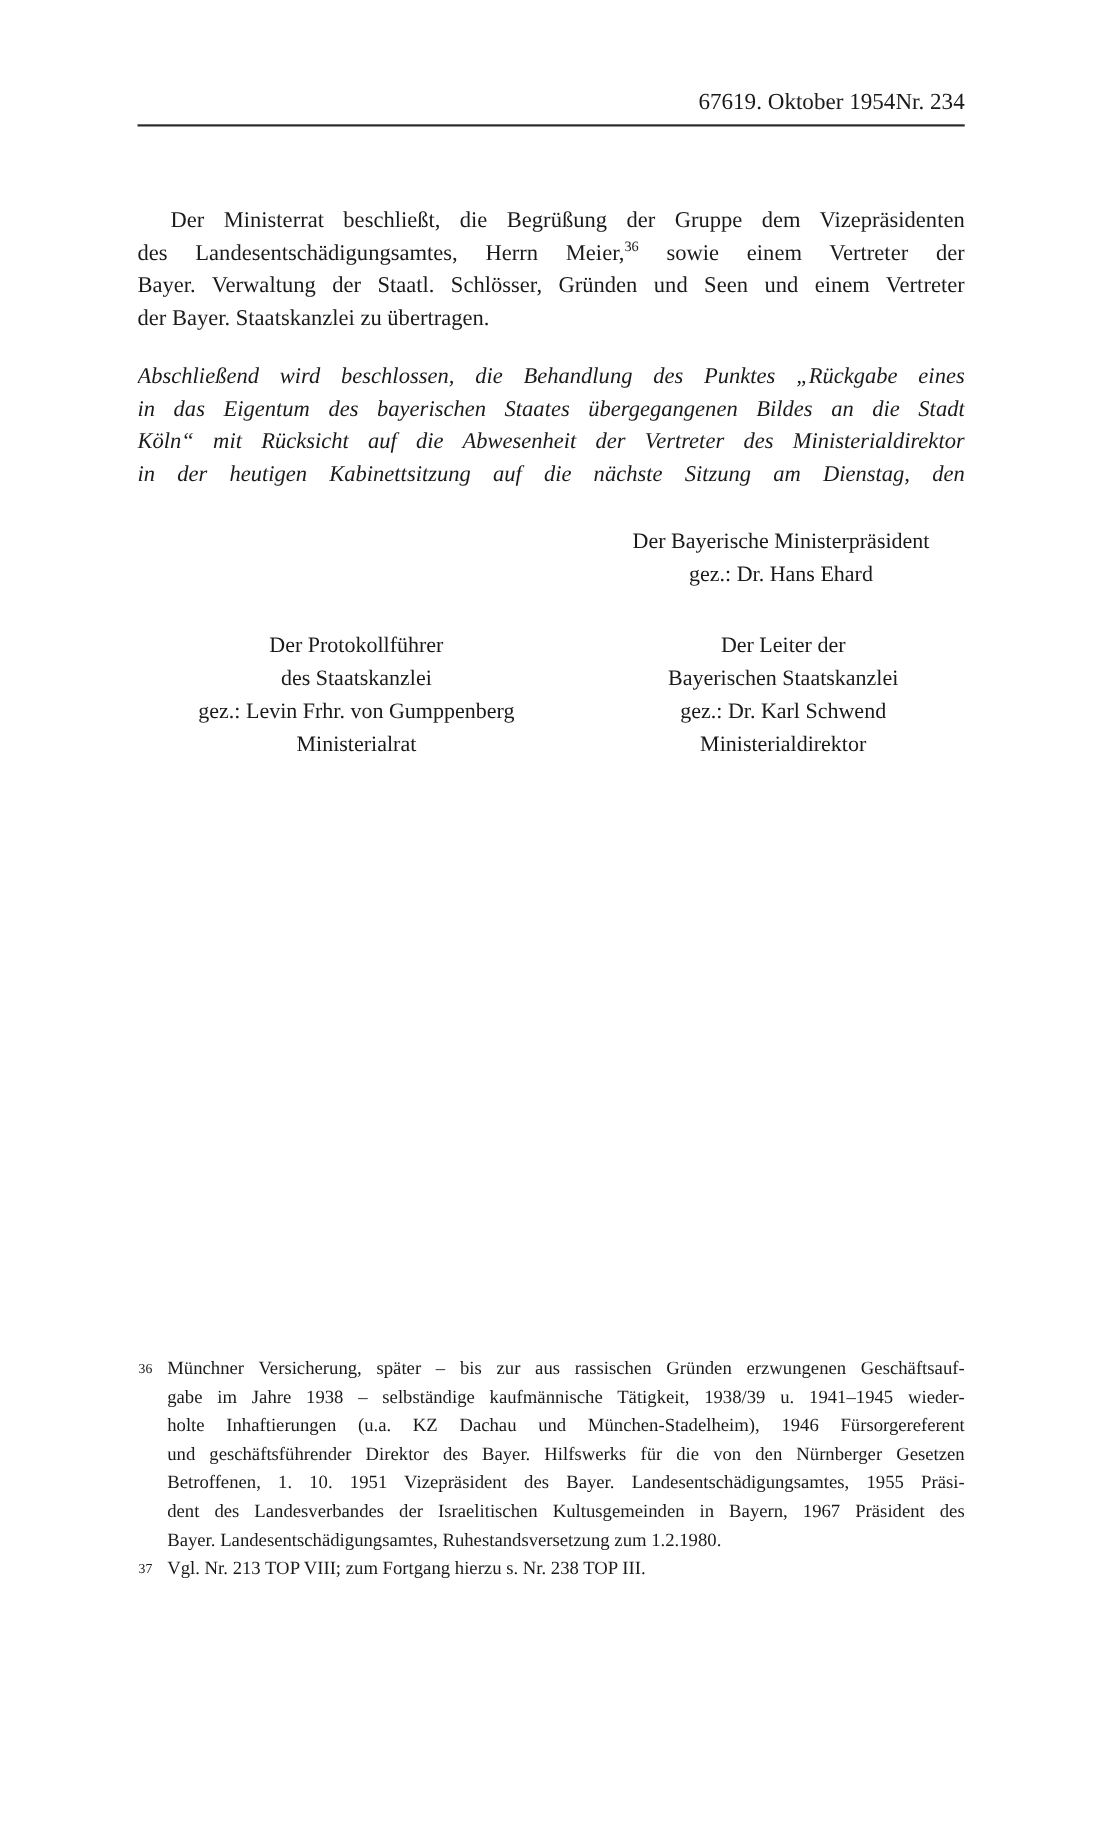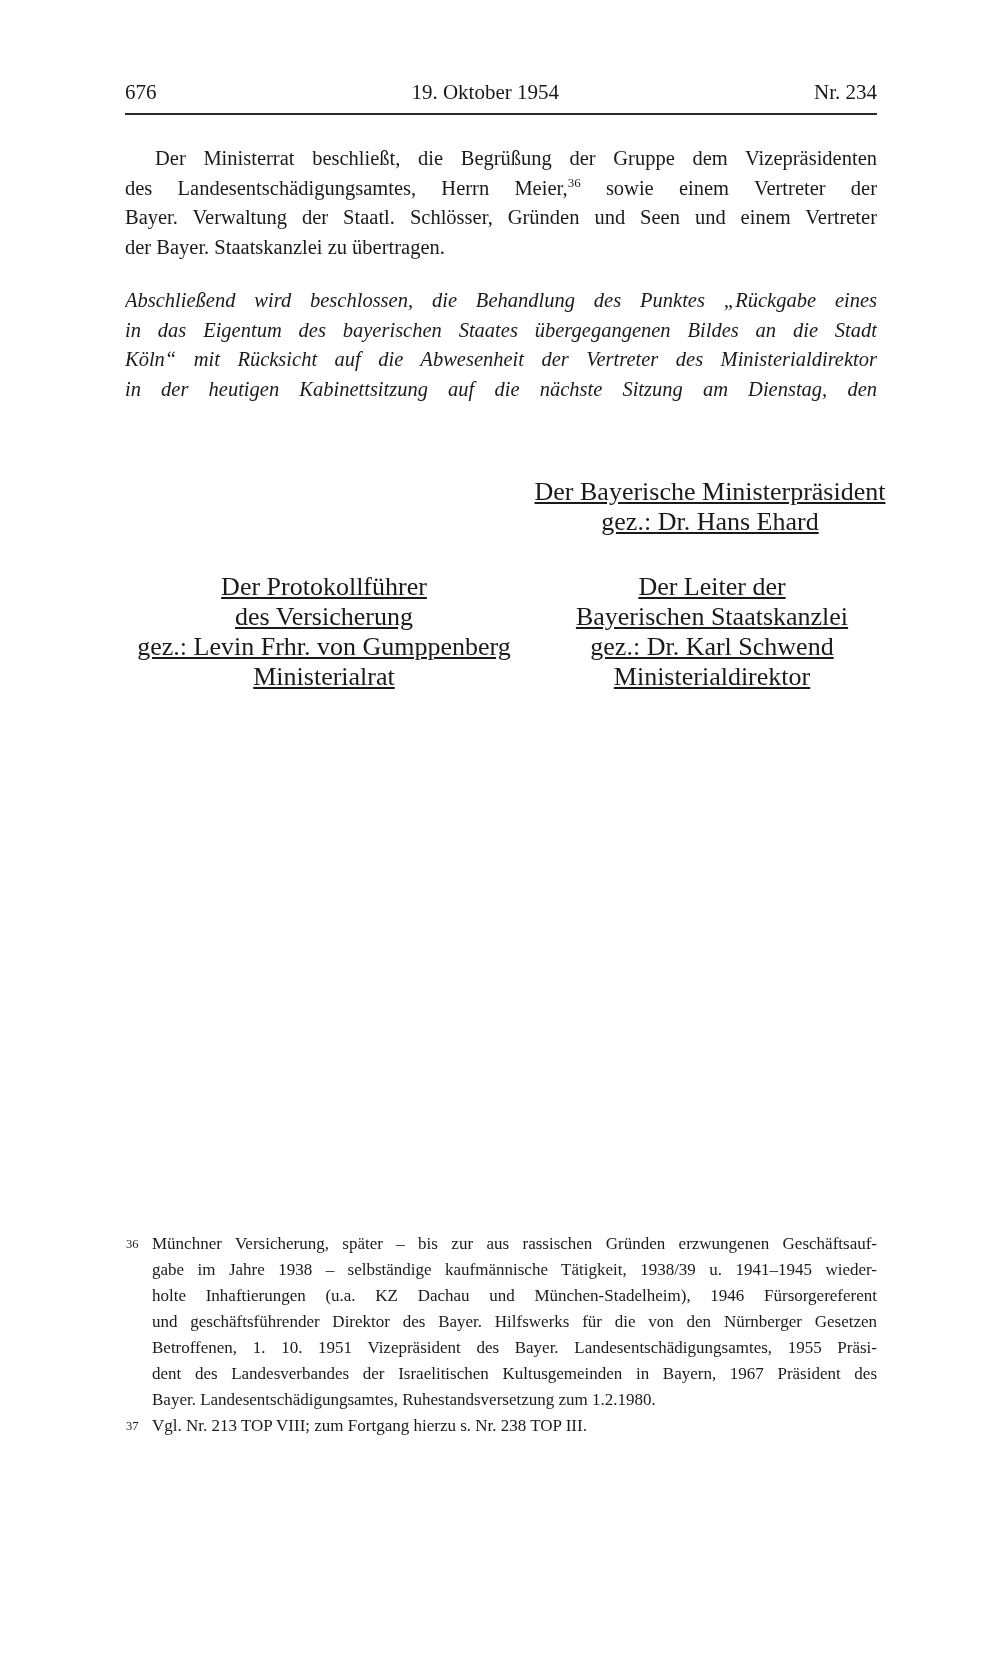--- a/index.html
+++ b/index.html
@@ -8,35 +8,35 @@
     width:1000px;height:1666px;
     background:#ffffff;
     font-family:"Liberation Serif","DejaVu Serif",serif;
     color:#1a1a1a;
     overflow:hidden;
     margin:0 auto;
   }
   
   .header{
     position:absolute;left:125px;top:80px;width:752px;
-    display:flex;justify-content:space-between;align-items:baseline;
+    display:flex;justify-content:flex-end;align-items:baseline;
     font-size:21px;line-height:24px;
     padding-bottom:9px;
     border-bottom:2px solid #2b2b2b;
   }
   
   .bodytext{position:absolute;left:125px;top:144px;width:752px;font-size:20.5px;}
   .para{margin:0;}
   .para2{margin-top:24px;font-style:italic;}
   .ln{line-height:29.5px;max-height:29.5px;overflow:hidden;}
   .jl{text-align:justify;text-align-last:justify;text-justify:inter-word;}
-  .ind{padding-left:30px;}
+  .ind{padding-left:30px;margin-top:42px;}
   .sup{font-size:13px;position:relative;top:-8px;line-height:0;}
   
-  .sig{position:absolute;text-align:center;font-size:26px;text-decoration:underline;}
+  .sig{position:absolute;text-align:center;font-size:20px;}
   .sig .ln{line-height:30px;max-height:30px;text-align:center;}
   .sig-president{left:480px;top:477px;width:460px;}
   .sig-left{left:134px;top:572px;width:380px;}
   .sig-right{left:522px;top:572px;width:380px;}
   
   .footnotes{position:absolute;left:125px;top:1231px;width:752px;font-size:17px;}
   .footnote{position:relative;padding-left:27px;}
   .fn-ln{line-height:26px;max-height:26px;overflow:hidden;}
   .fn-jl{text-align:justify;text-align-last:justify;text-justify:inter-word;}
   .fn-marker{
@@ -74,21 +74,21 @@
 
   </div>
 
   <div class="sig sig-president">
     <div class="ln">Der Bayerische Ministerpräsident</div>
     <div class="ln">gez.: Dr. Hans Ehard</div>
   </div>
 
   <div class="sig sig-left">
     <div class="ln">Der Protokollführer</div>
-    <div class="ln">des Versicherung</div>
+    <div class="ln">des Staatskanzlei</div>
     <div class="ln">gez.: Levin Frhr. von Gumppenberg</div>
     <div class="ln">Ministerialrat</div>
   </div>
 
   <div class="sig sig-right">
     <div class="ln">Der Leiter der</div>
     <div class="ln">Bayerischen Staatskanzlei</div>
     <div class="ln">gez.: Dr. Karl Schwend</div>
     <div class="ln">Ministerialdirektor</div>
   </div>

